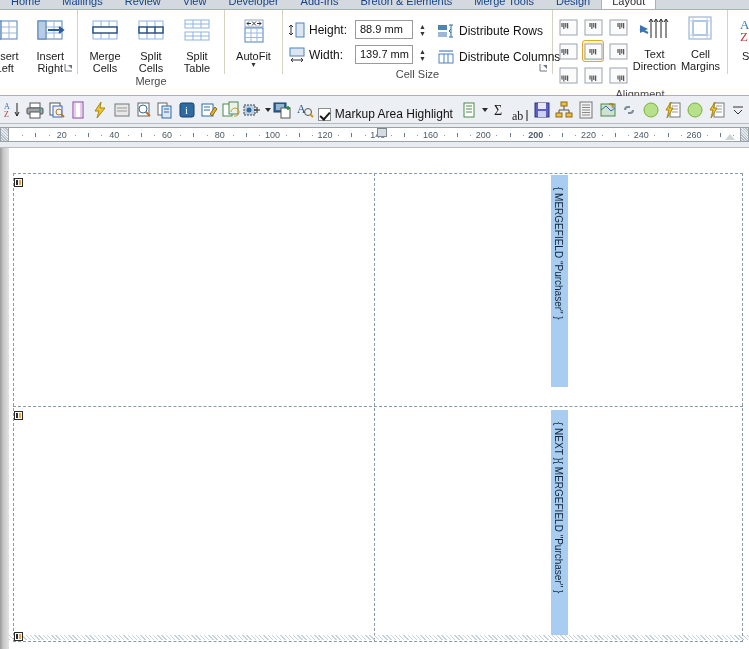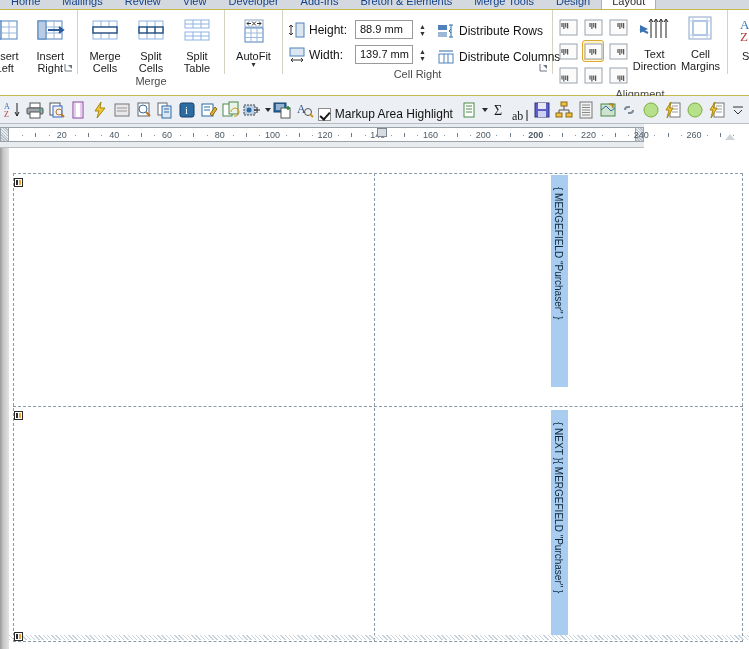--- a/index.html
+++ b/index.html
@@ -124,21 +124,21 @@
     border: solid #1a1a1a; border-width: 0 2px 2px 0; transform: rotate(42deg);
   }
   .tcheck .lbl { font-size: 12px; color: #111; white-space: nowrap; }
   .caretdn { width: 9px; height: 22px; display:flex; align-items:center; justify-content:center; }
   .caretdn:after {
     content:""; border-left: 3px solid transparent; border-right: 3px solid transparent;
     border-top: 4px solid #2a2a2a;
   }
 
   .ruler-wrap {
-    position: absolute; left: 0; top: 124px; width: 644px; height: 24px;
+    position: absolute; left: 0; top: 124px; width: 749px; height: 24px;
     background: #e9ecef; border-bottom: 1px solid #b8bcc2;
   }
   .ruler {
     position: absolute; left: 8px; top: 3px; right: 8px; height: 15px;
     background: #ffffff; border: 1px solid #9aa3ab;
   }
   .ruler .mark { position: absolute; top: 5px; width: 1px; height: 4px; background: #6b7a86; }
   .ruler .dot  { position: absolute; top: 7px; width: 1px; height: 1px; background: #8e9aa4; }
   .ruler .num  {
     position: absolute; top: 0px; font-size: 9px; color: #4b5a66;
@@ -410,21 +410,21 @@
                   <rect x="2" y="5" width="14" height="9" fill="none" stroke="#4f81bd"></rect>
                   <line x1="7" y1="5" x2="7" y2="14" stroke="#4f81bd"></line>
                   <line x1="11" y1="5" x2="11" y2="14" stroke="#4f81bd"></line>
                   <path d="M2 2 h14" stroke="#2d6ba3"></path>
                 </svg>
               </span>
               <span class="dlbl">Distribute Columns</span>
             </div>
           </div>
         </div>
-        <div class="group-title">Cell Right</div>
+        <div class="group-title">Cell Size</div>
         <div class="dlg-launcher">
           <svg width="11" height="11" viewBox="0 0 11 11">
               <path d="M2 2 L2 9 L9 9" stroke="#6f7680" fill="none"></path>
               <path d="M5 3 L9 3 L9 7 Z" fill="#6f7680"></path>
             </svg>
         </div>
       </div>
 
       <div class="group" style="width:175px;">
         <div class="group-body">

